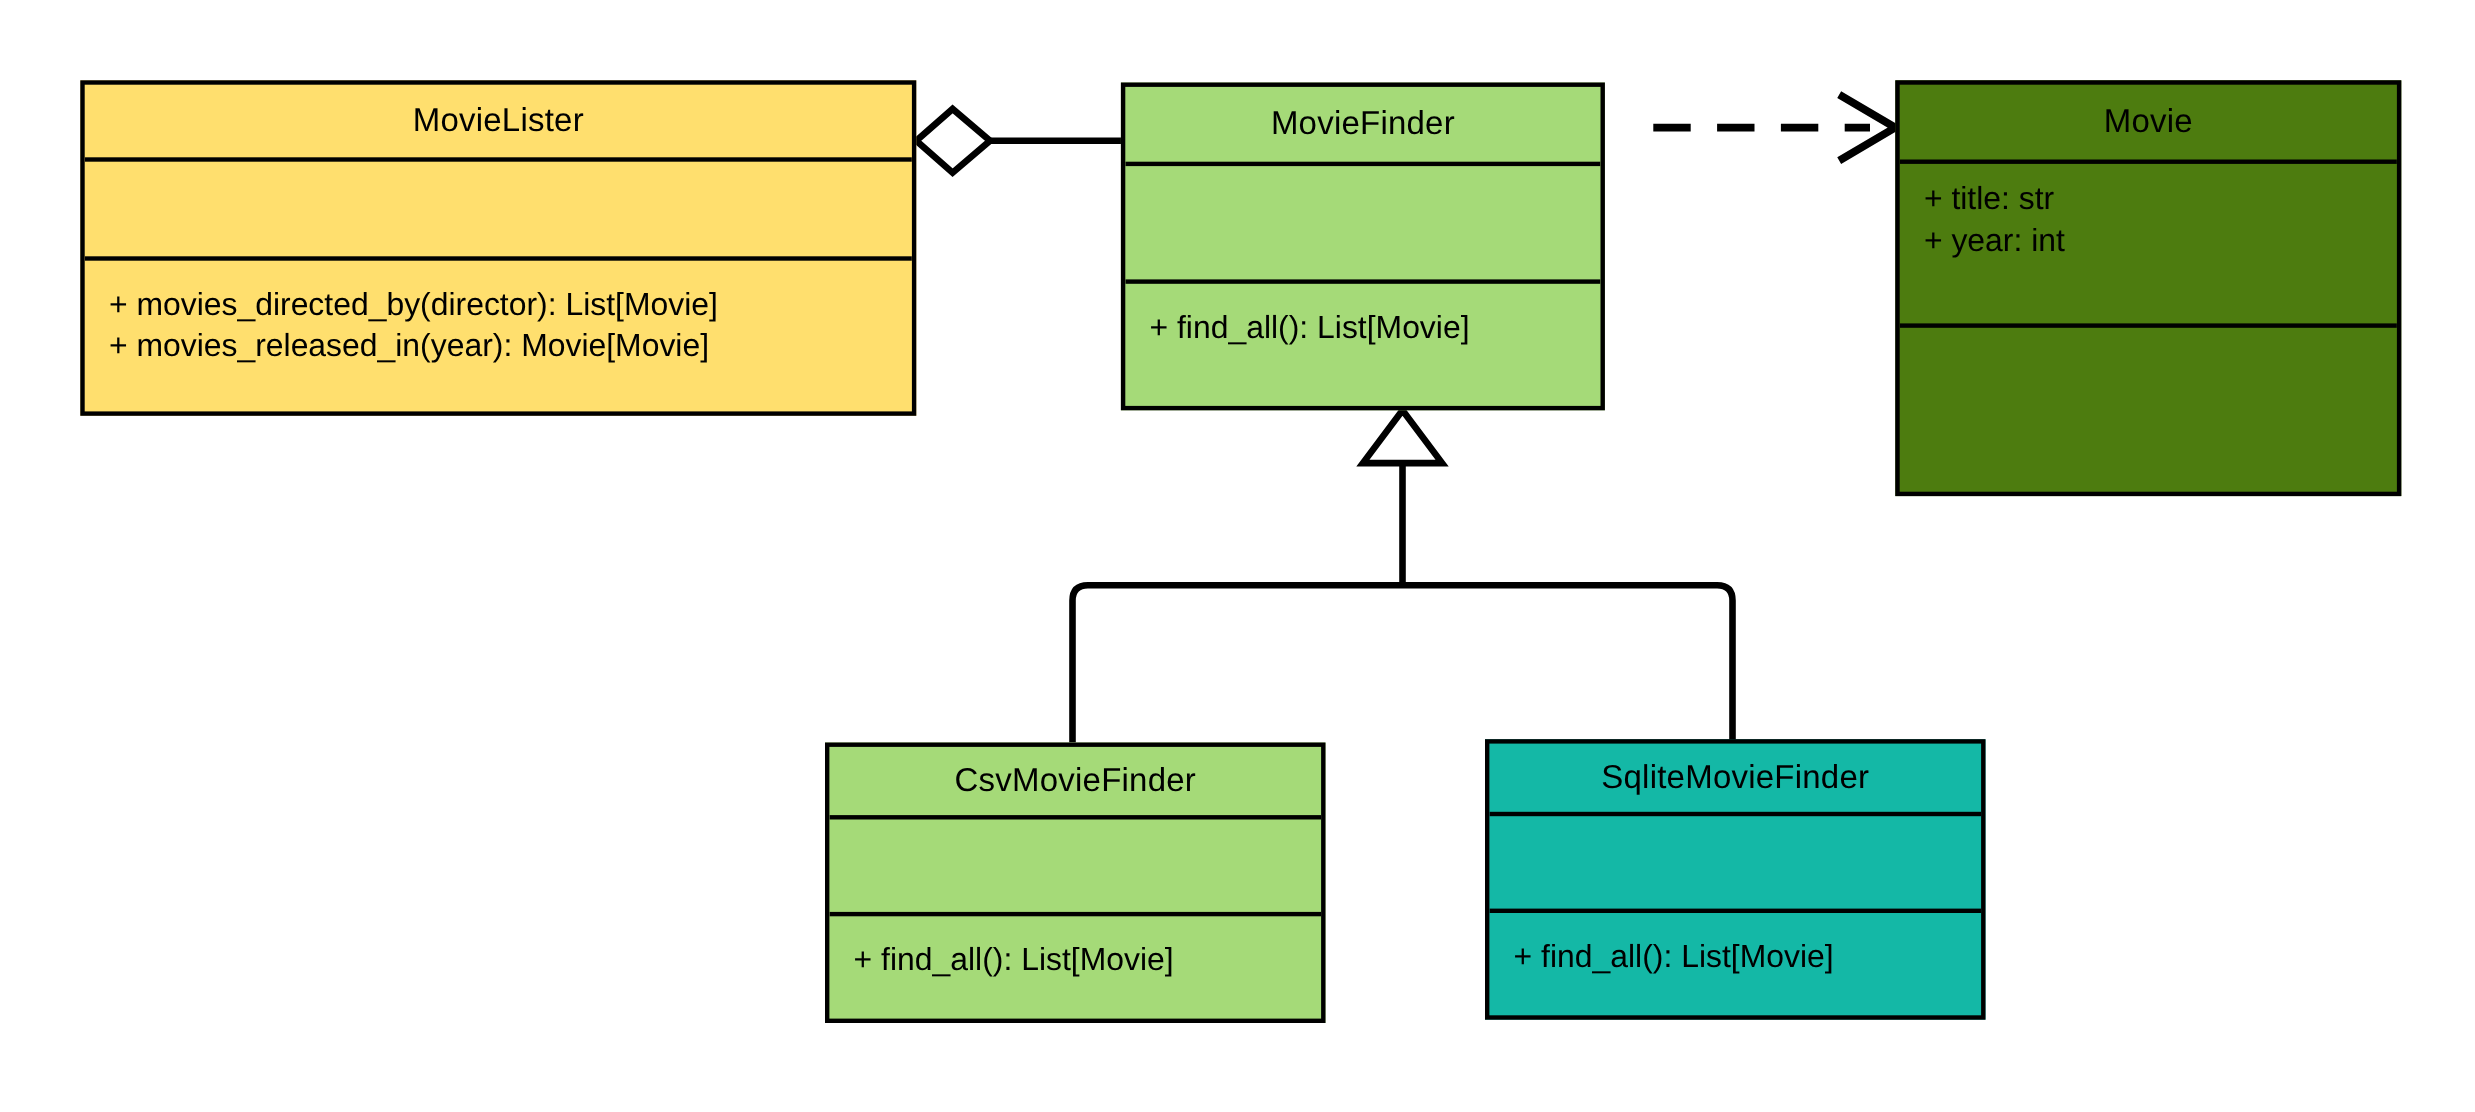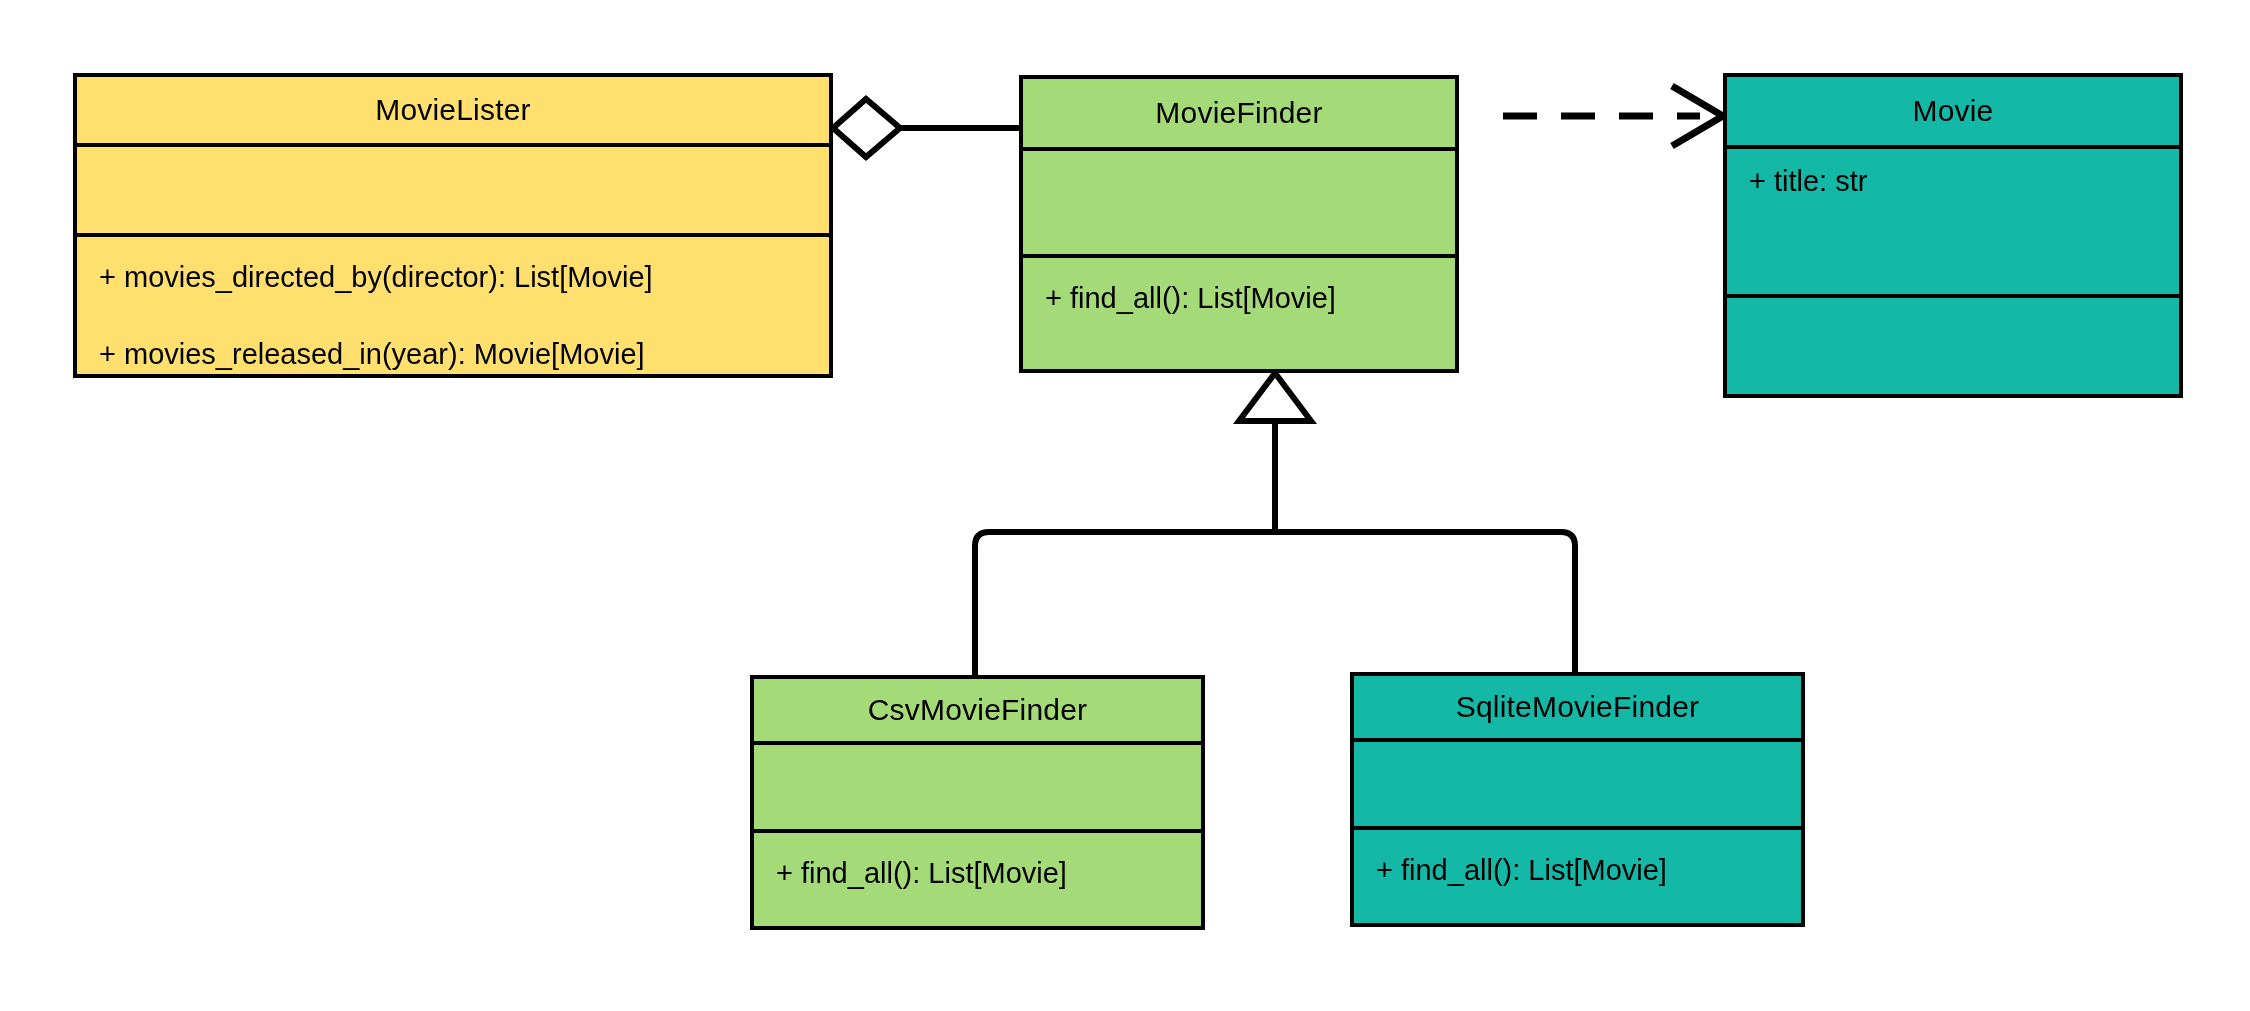--- a/index.html
+++ b/index.html
@@ -33,21 +33,20 @@
     flex-direction: column;
     overflow: hidden;
     z-index: 5;
   }
   .compartment {
     box-sizing: border-box;
     position: relative;
   }
   .compartment + .compartment {
     border-top: 4px solid #000000;
-    justify-content: space-between;
   }
   .class-name {
     display: flex;
     align-items: center;
     justify-content: center;
     font-size: 30px;
     color: #000000;
     letter-spacing: 0.2px;
     white-space: nowrap;
   }
@@ -110,24 +109,25 @@
   </div>
 
   <div class="uml-class" style="left:1019px; top:75px; width:440px; height:298px; background:#a5da78;">
     <div class="compartment class-name" style="height:68px;">MovieFinder</div>
     <div class="compartment members empty-compartment" style="height:107px;"></div>
     <div class="compartment members pad-top" style="flex:1 1 auto;">
       <div class="member-line">+ find_all(): List[Movie]</div>
     </div>
   </div>
 
-  <div class="uml-class" style="left:1723px; top:73px; width:460px; height:325px; background:#14b8a6;">
+  <div class="uml-class" style="left:1723px; top:73px; width:460px; height:378px; background:#4d7c0f;">
     <div class="compartment class-name" style="height:68px;">Movie</div>
     <div class="compartment members" style="height:149px;">
       <div class="member-line">+ title: str</div>
+      <div class="member-line">+ year: int</div>
     </div>
     <div class="compartment members empty-compartment" style="flex:1 1 auto;"></div>
   </div>
 
   <div class="uml-class" style="left:750px; top:675px; width:455px; height:255px; background:#a5da78;">
     <div class="compartment class-name" style="height:62px;">CsvMovieFinder</div>
     <div class="compartment members empty-compartment" style="height:88px;"></div>
     <div class="compartment members pad-top" style="flex:1 1 auto;">
       <div class="member-line">+ find_all(): List[Movie]</div>
     </div>

